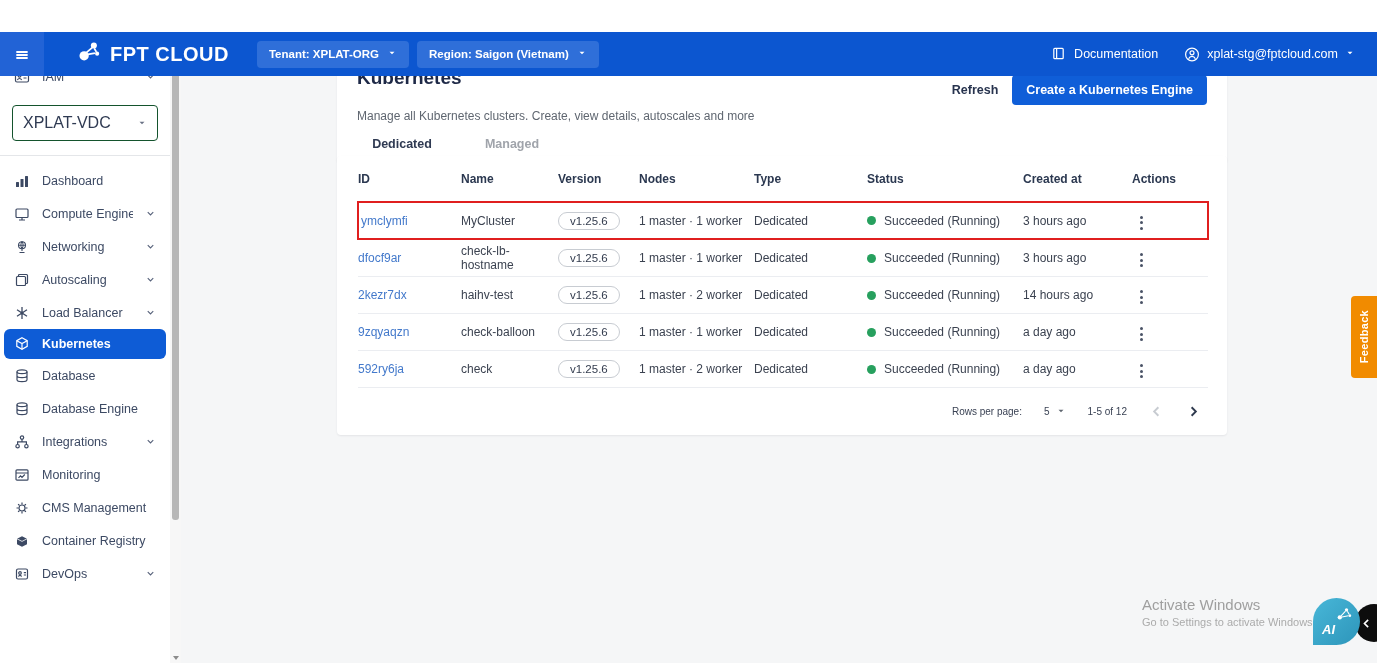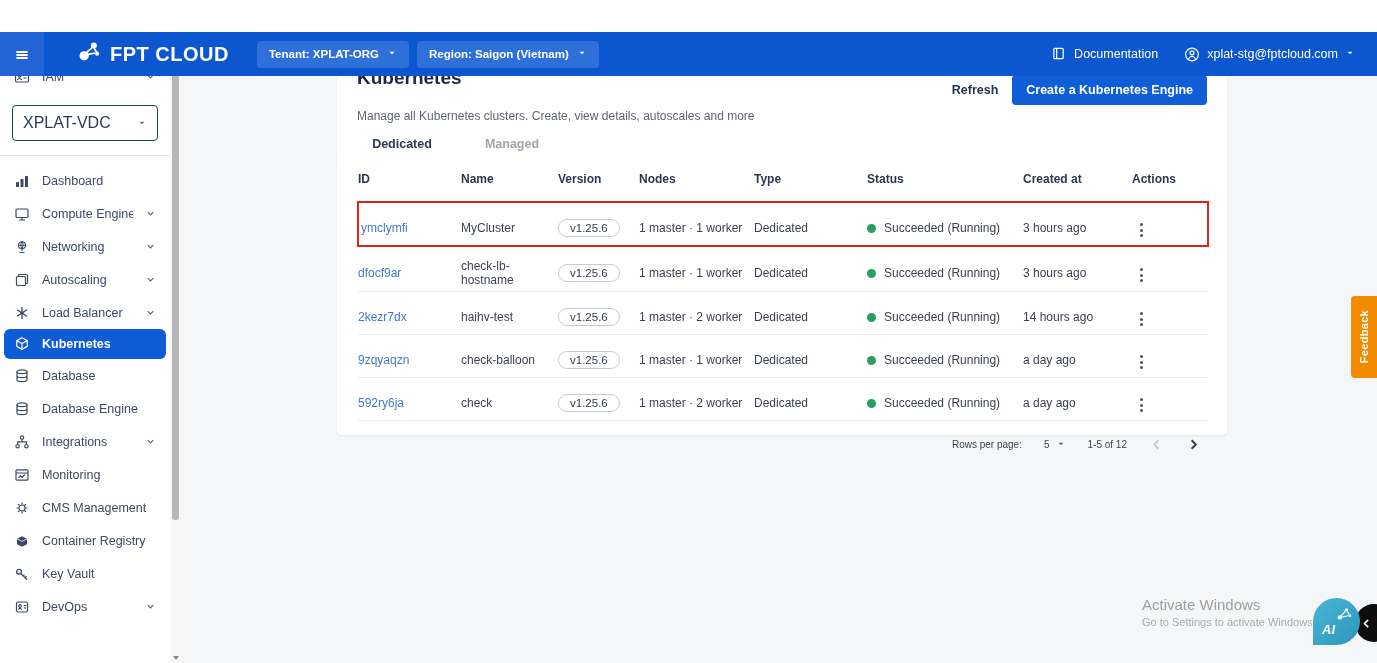--- a/index.html
+++ b/index.html
@@ -73,21 +73,21 @@
     justify-content:center; font-size:12.5px; cursor:pointer; color:#a0a4ab;
     font-weight:600; border-bottom:3px solid transparent; }
   .tab.active { color:#2f3a52; font-weight:700; border-bottom-color:#4285f4; }
 
   
   .card-table { left:156px; top:112px; width:890px; height:279px; }
   table { border-collapse:collapse; table-layout:fixed; width:850px; margin:0 20px; }
   th { text-align:left; font-size:12px; font-weight:700; color:#2b3850;
     height:46px; border-bottom:1px solid #e1e4e9; padding-right:6px; }
   td { font-size:12px; color:#3b4250; height:37px; border-bottom:1px solid #ebedf1;
-    padding:12px 6px 4px 0; vertical-align:middle;margin-top:16px; }
+    padding:4px 6px 4px 0; vertical-align:middle;margin-top:16px; }
   .id-link { color:#4379cb; cursor:pointer; }
   .chip { display:inline-block; border:1px solid #c8ccd2; border-radius:11px;
     padding:2px 11px; font-size:11.5px; color:#333c4e; background:#fff; }
   .status-cell { display:flex; align-items:center; gap:8px; }
   .dot { width:9px; height:9px; border-radius:50%; background:#27a05e; flex:0 0 auto; }
   .kebab { display:inline-flex; flex-direction:column; gap:2.5px; padding:4px 8px;
     cursor:pointer; }
   .kebab i { width:3px; height:3px; border-radius:50%; background:#4a5366; }
   tr.row-highlighted td { border-top:2px solid #e01f1f; border-bottom:2px solid #e01f1f; }
   tr.row-highlighted td:first-child { border-left:2px solid #e01f1f; padding-left:2px; }
@@ -359,29 +359,20 @@
   <div class="side-item">
     <span class="icon16">
       <svg viewBox="0 0 16 16" fill="currentColor">
           <path d="M3 5.8l5-2.6 5 2.6v5.4l-5 2.6-5-2.6z"></path>
           <path d="M3 5.8L8 8.4l5-2.6" stroke="#fff" stroke-width=".8" fill="none"></path>
         </svg>
     </span>
     <span class="lbl">Container Registry</span>
   </div>
 
-  <div class="side-item">
-    <span class="icon16">
-      <svg viewBox="0 0 16 16" fill="none" stroke="currentColor" stroke-width="1.3">
-          <circle cx="5" cy="5.8" r="2.4"></circle>
-          <path d="M6.8 7.6l6.4 6.2M11 11.7l1.6-1.6M9.2 9.9l1.3-1.3"></path>
-        </svg>
-    </span>
-    <span class="lbl">Key Vault</span>
-  </div>
 
   <div class="side-item">
     <span class="icon16">
       <svg viewBox="0 0 16 16" fill="none" stroke="currentColor" stroke-width="1.2">
           <rect x="2.5" y="3" width="11" height="10" rx="1.5"></rect>
           <circle cx="6" cy="7" r="1.3"></circle>
           <path d="M4.4 10.6c.3-.9 1-1.3 1.6-1.3s1.3.4 1.6 1.3M9.8 6.6h2.2M9.8 9h2.2"></path>
         </svg>
     </span>
     <span class="lbl">DevOps</span>

